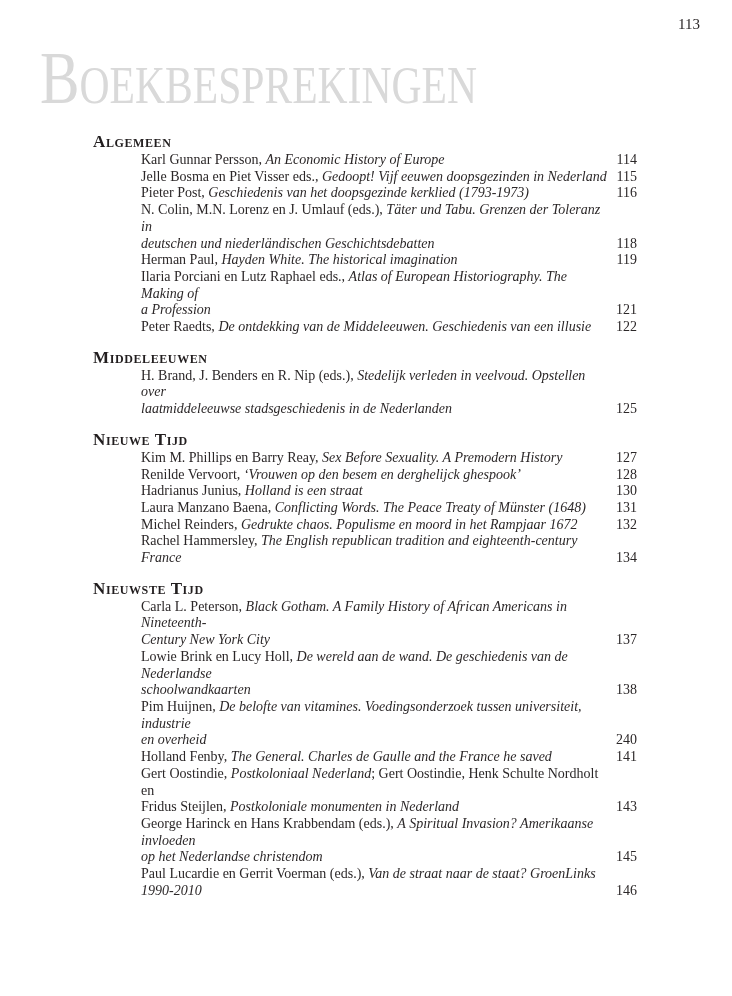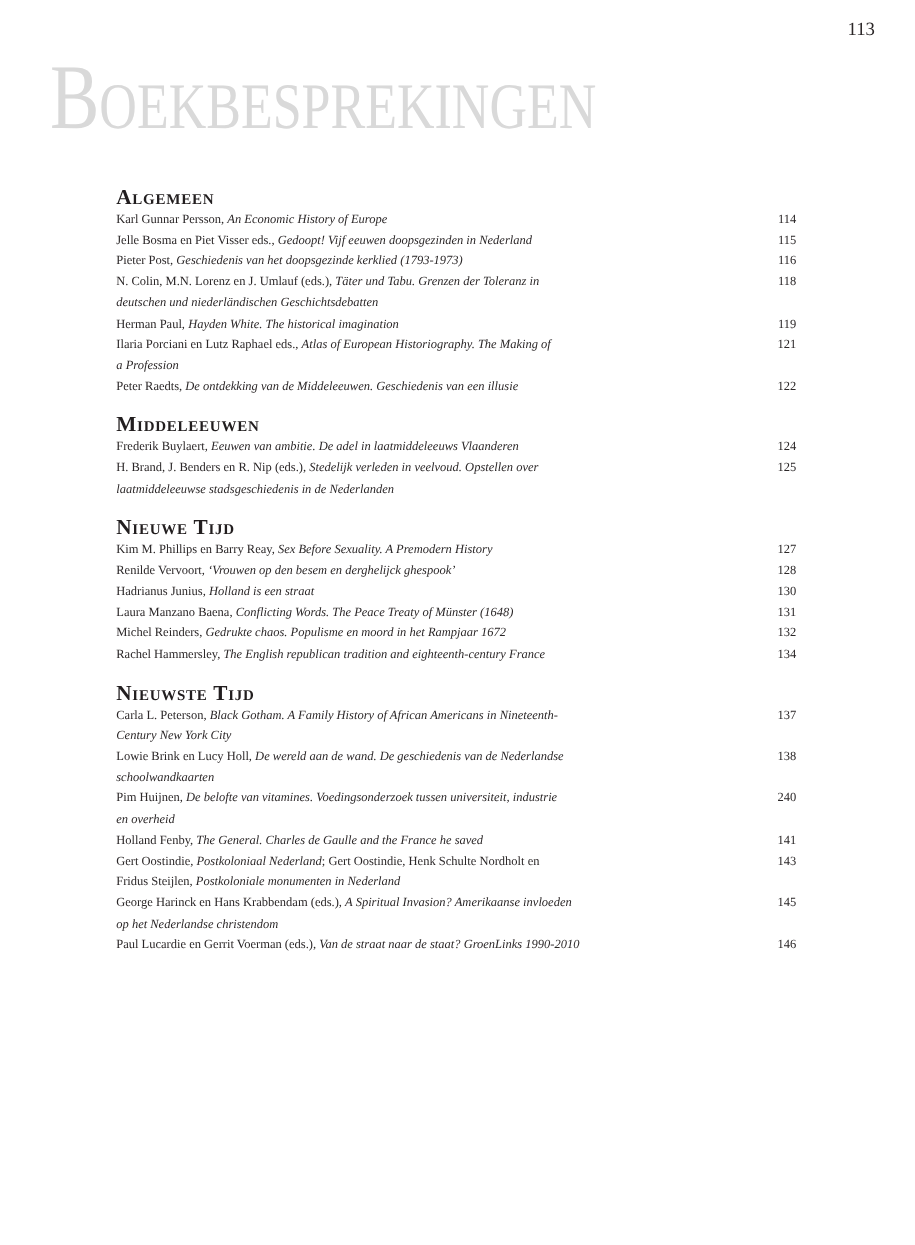--- a/index.html
+++ b/index.html
@@ -32,39 +32,41 @@
     line-height: 74px;
     letter-spacing: 0px;
     color: #d9d9d9;
     font-weight: 400;
     white-space: nowrap;
     transform: scaleX(0.80);
     transform-origin: left top;
   }
   .content {
     position: absolute;
-    top: 148px;
+    top: 132px;
     left: 93px;
     width: 544px;
   }
   .section { margin: 0; }
   .section + .section { margin-top: 12px; }
   .section-heading {
     font-variant: small-caps;
     font-weight: 700;
     font-size: 17px;
     line-height: 20px;
     letter-spacing: 0.6px;
     color: #221e1f;
   }
   .entry {
     display: flex;
     justify-content: space-between;
-    font-size: 10px;
+    align-items: flex-end;
+    font-size: 14px;
     line-height: 16.7px;
+    margin-left: 48px;
   }
   .entry-text {
     max-width: 516px;
   }
   .entry-text .it { font-style: italic; }
   .entry-page {
     min-width: 26px;
     text-align: right;
     white-space: nowrap;
   }
@@ -103,24 +105,20 @@
         <div class="entry-text"><span>Ilaria Porciani en Lutz Raphael eds., </span><span class="it">Atlas of European Historiography. The Making of</span><br><span class="it">a Profession</span></div>
         <div class="entry-page">121</div>
       </div>
       <div class="entry">
         <div class="entry-text"><span>Peter Raedts, </span><span class="it">De ontdekking van de Middeleeuwen. Geschiedenis van een illusie</span></div>
         <div class="entry-page">122</div>
       </div>
     </section>
     <section class="section">
       <div class="section-heading">Middeleeuwen</div>
-      <div class="entry">
-        <div class="entry-text"><span>Frederik Buylaert, </span><span class="it">Eeuwen van ambitie. De adel in laatmiddeleeuws Vlaanderen</span></div>
-        <div class="entry-page">124</div>
-      </div>
       <div class="entry">
         <div class="entry-text"><span>H. Brand, J. Benders en R. Nip (eds.), </span><span class="it">Stedelijk verleden in veelvoud. Opstellen over</span><br><span class="it">laatmiddeleeuwse stadsgeschiedenis in de Nederlanden</span></div>
         <div class="entry-page">125</div>
       </div>
     </section>
     <section class="section">
       <div class="section-heading">Nieuwe Tijd</div>
       <div class="entry">
         <div class="entry-text"><span>Kim M. Phillips en Barry Reay, </span><span class="it">Sex Before Sexuality. A Premodern History</span></div>
         <div class="entry-page">127</div>

